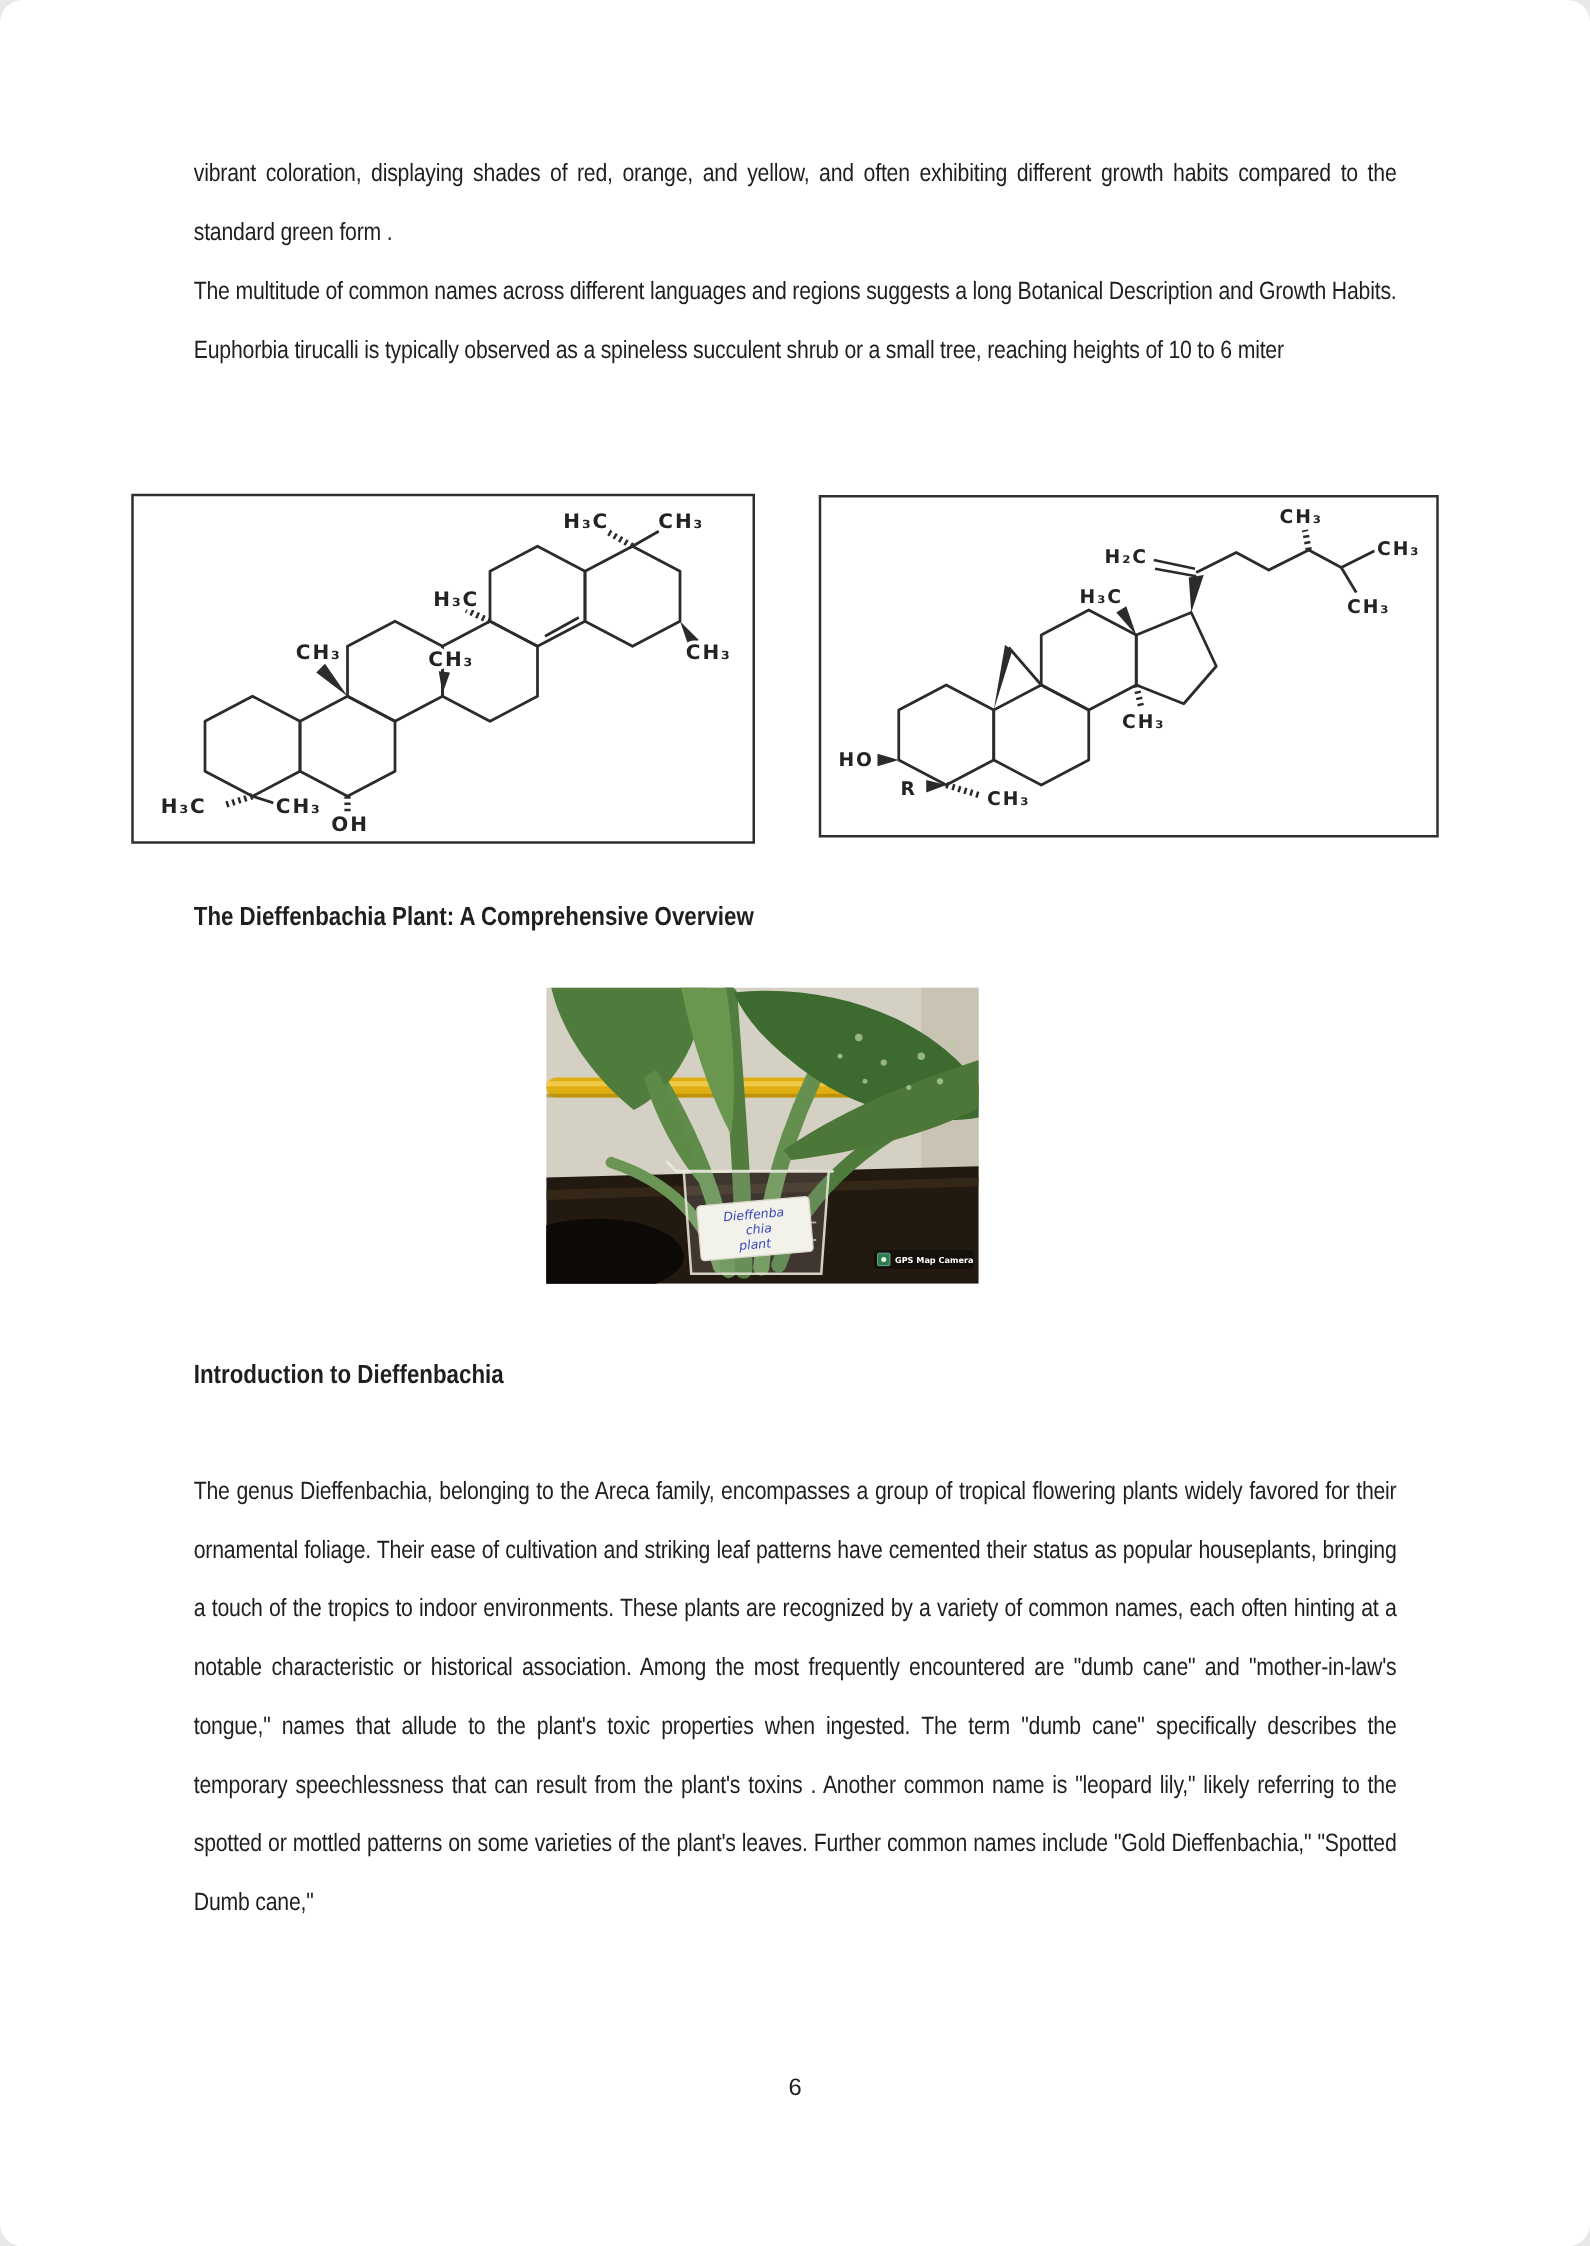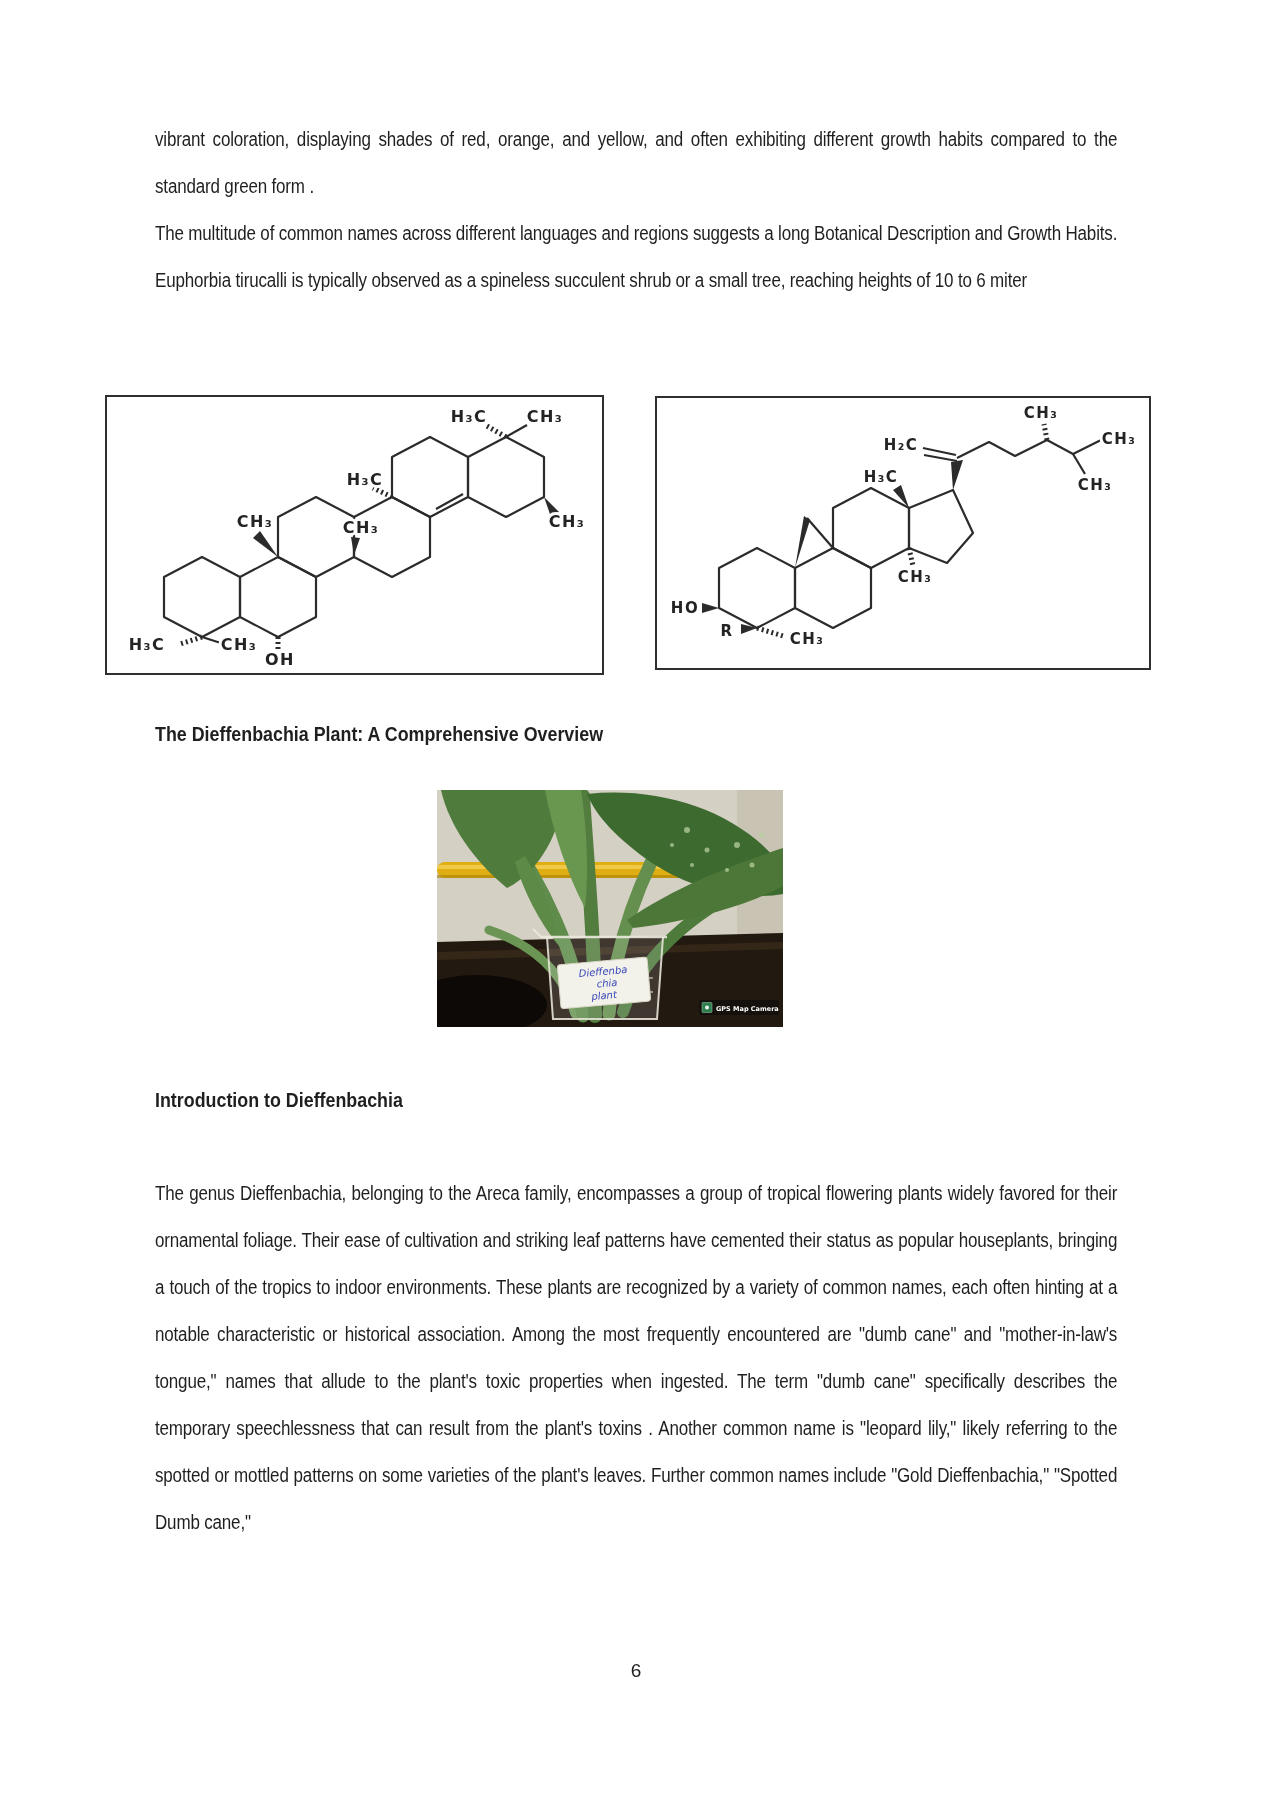--- a/index.html
+++ b/index.html
@@ -1,19 +1,19 @@
 <!DOCTYPE html>
 <html><head>
 <meta charset="utf-8">
 <style>
   html,body { margin:0; padding:0; background:#e8e8e8; }
   .page {
     position:relative; width:1272px; height:1797px; margin:0 auto;
     background:#ffffff; overflow:hidden;
-    font-family:"Liberation Sans", sans-serif; color:#1f1f1f;
+    font-family:"Liberation Sans", sans-serif; color:#1f1f1f;border-radius:18px;
   }
   .body-text {
     position:absolute; left:155px; width:1132px; margin:0;
     font-size:20px; line-height:47px; text-align:justify;
     transform:scaleX(0.85); transform-origin:0 0;
     letter-spacing:-0.2px;
   }
   .heading {
     position:absolute; left:155px; margin:0;
     font-size:21px; font-weight:bold; line-height:47px;

